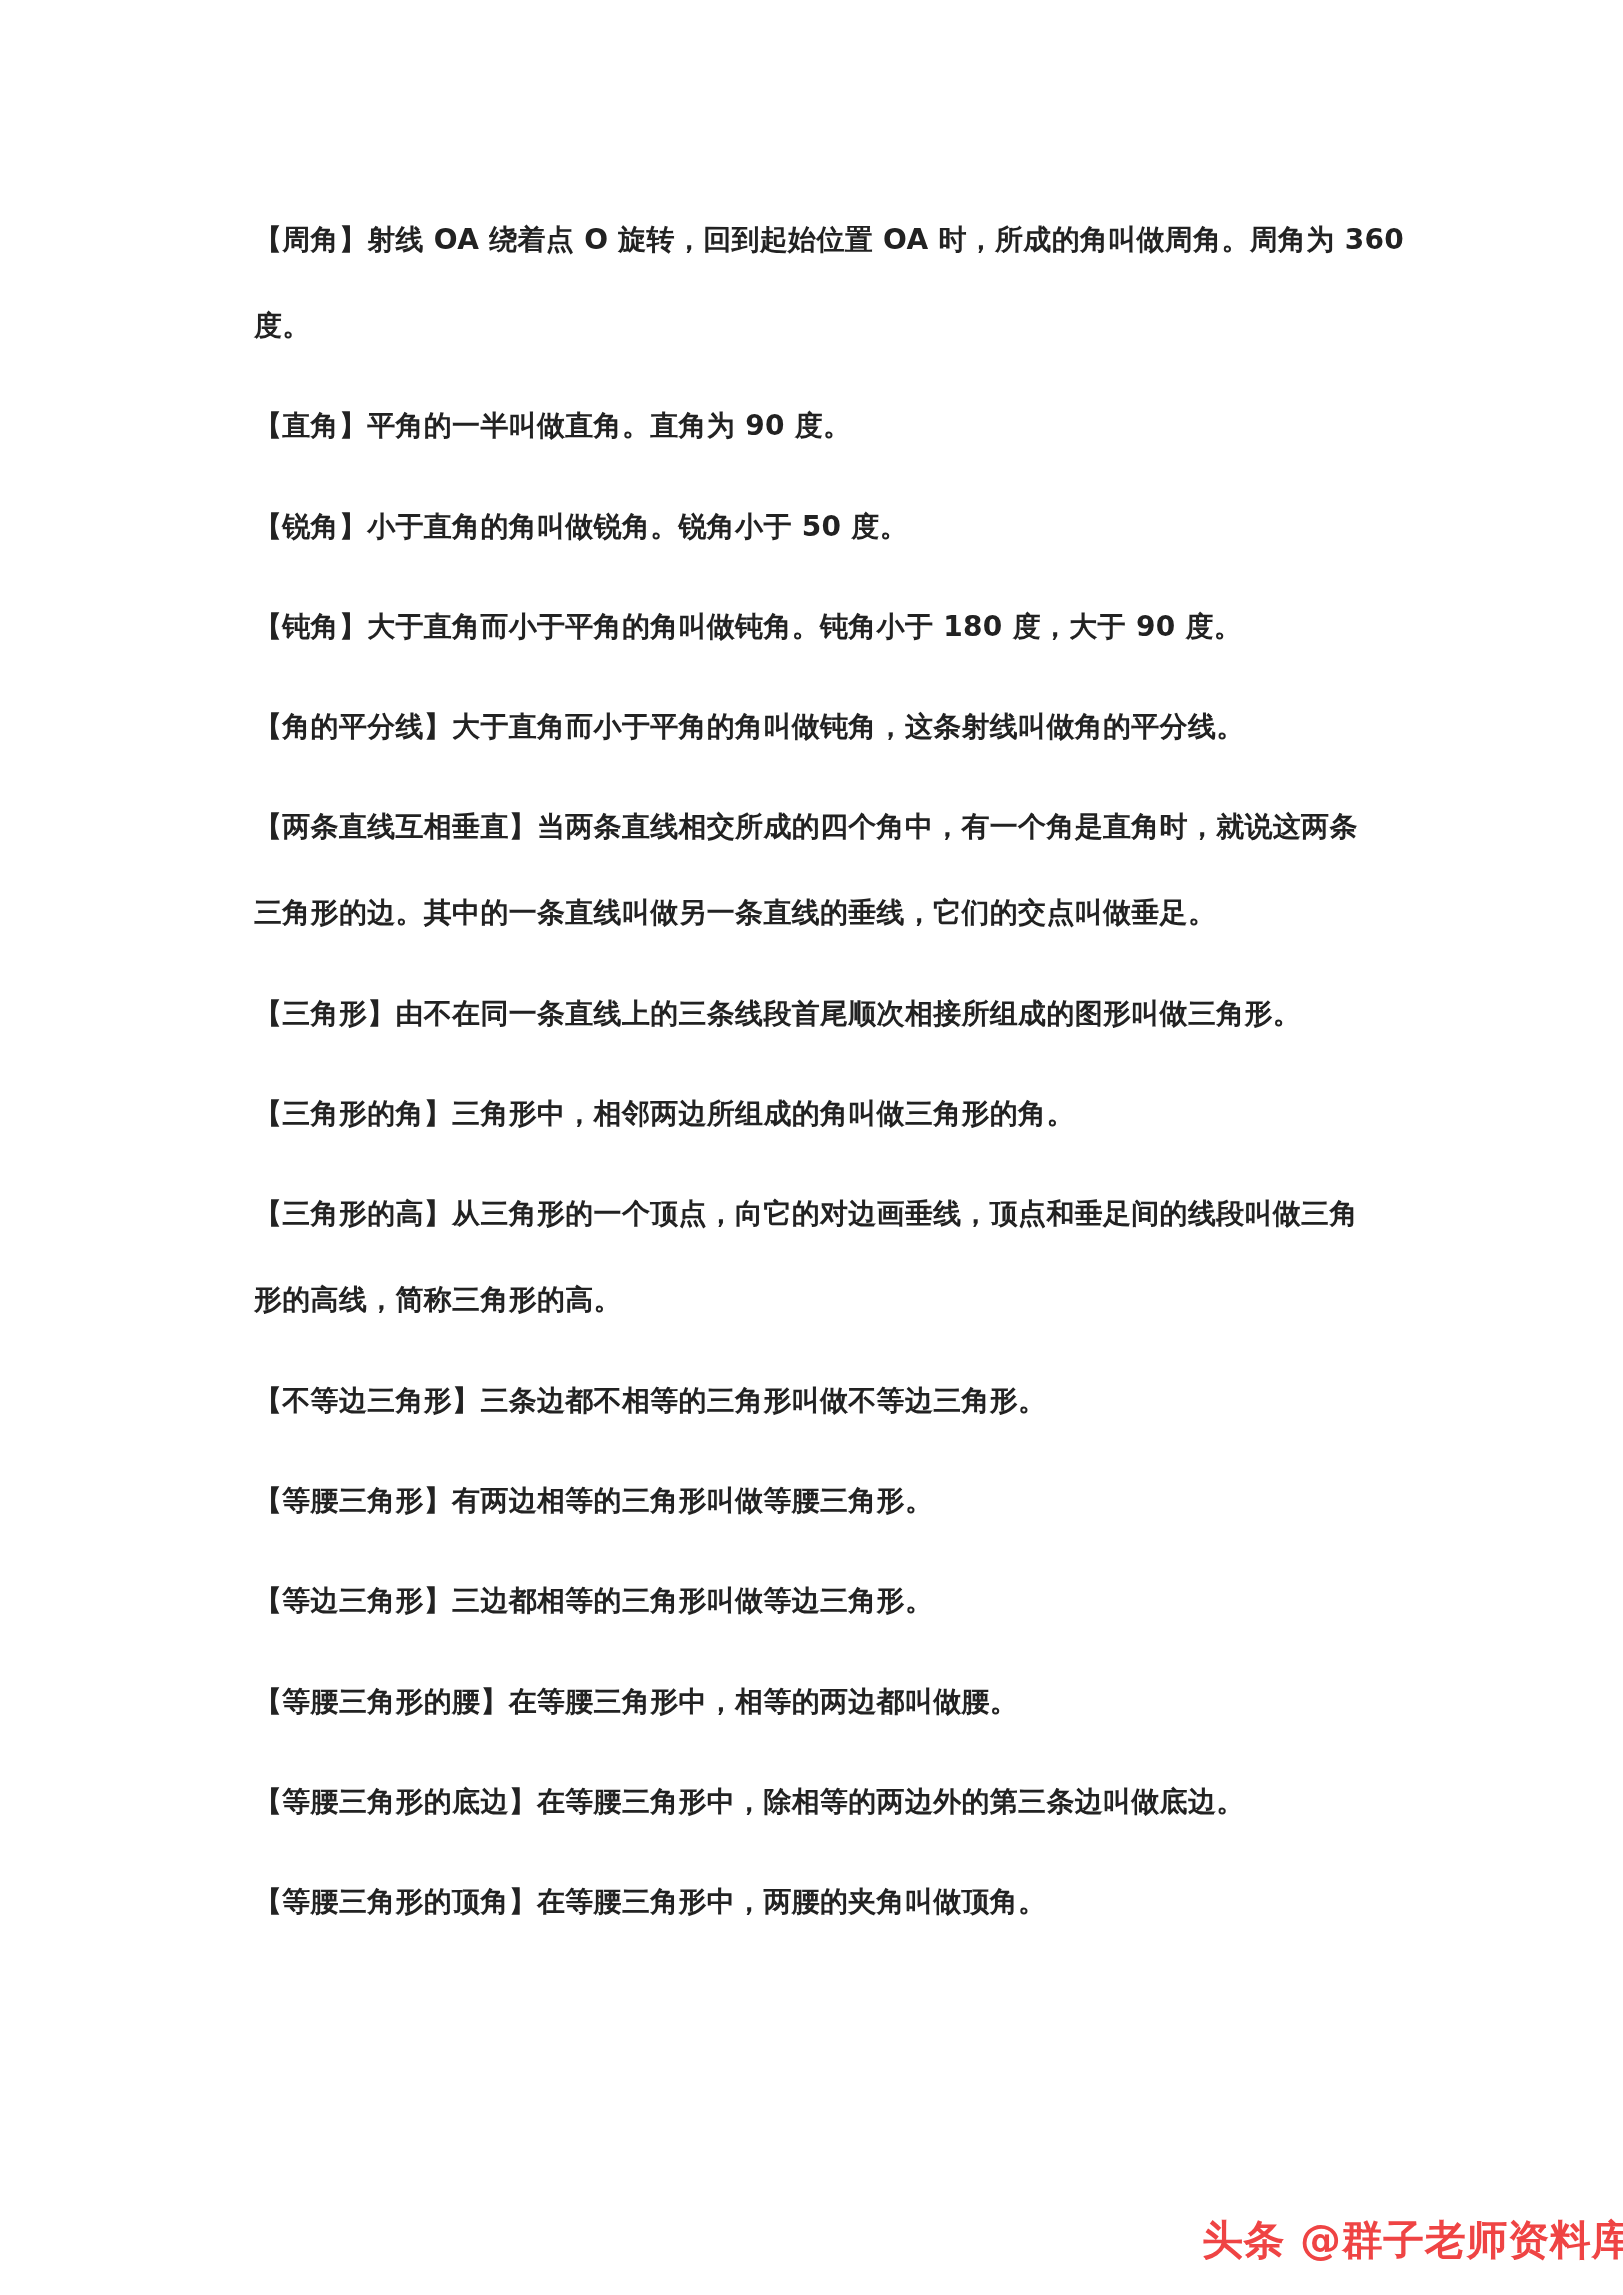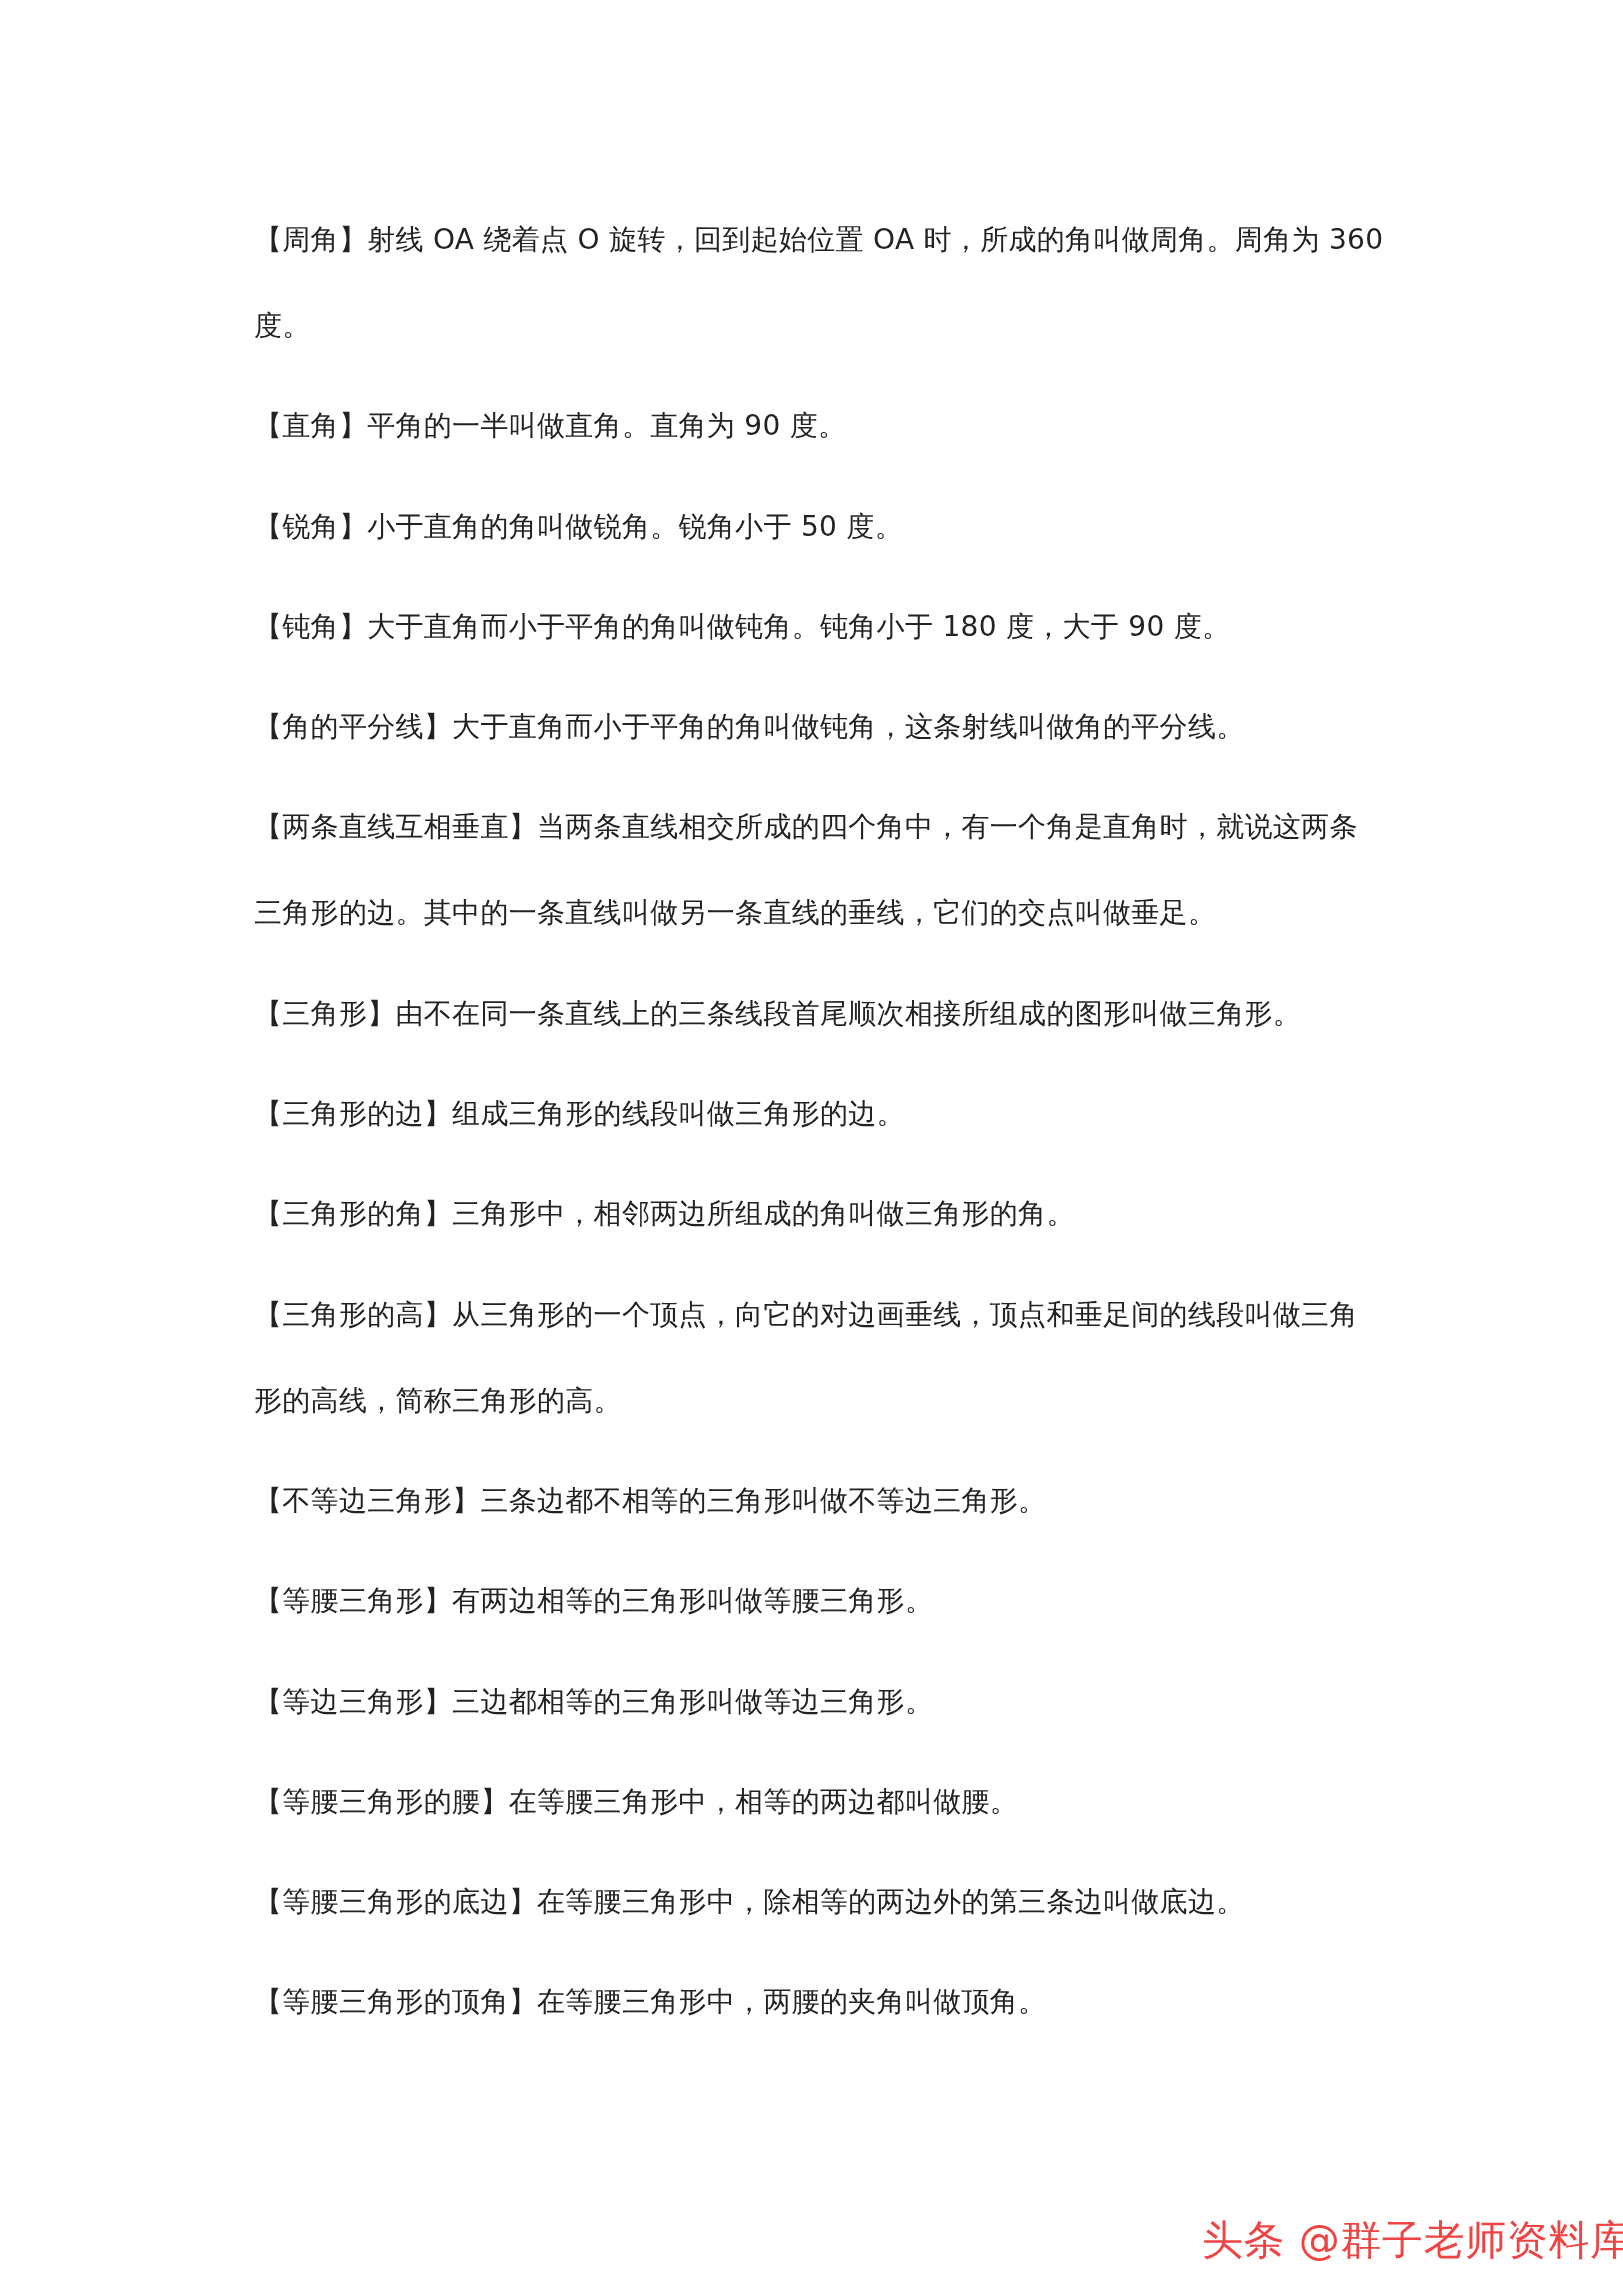--- a/index.html
+++ b/index.html
@@ -15,20 +15,21 @@
       font-family: "DejaVu Sans", "Liberation Sans", sans-serif;
       color: #222222;
     }
     .page {
       position: absolute;
       left: 0;
       top: 0;
       width: 1623px;
       height: 2295px;
       background: #ffffff;
+      font-weight: bold;
     }
     .content {
       position: absolute;
       left: 254px;
       top: 197px;
       width: 1133px;
     }
     .para {
       margin: 0 0 14.3px 0;
       padding: 0;
@@ -85,23 +86,20 @@
 
     <div class="para">
       <span class="line">【两条直线互相垂直】当两条直线相交所成的四个角中，有一个角是直角时，就说这两条</span>
       <span class="line">三角形的边。其中的一条直线叫做另一条直线的垂线，它们的交点叫做垂足。</span>
     </div>
 
     <div class="para">
       <span class="line">【三角形】由不在同一条直线上的三条线段首尾顺次相接所组成的图形叫做三角形。</span>
     </div>
 
-    <div class="para">
-      <span class="line">【三角形的边】组成三角形的线段叫做三角形的边。</span>
-    </div>
 
     <div class="para">
       <span class="line">【三角形的角】三角形中，相邻两边所组成的角叫做三角形的角。</span>
     </div>
 
     <div class="para">
       <span class="line">【三角形的高】从三角形的一个顶点，向它的对边画垂线，顶点和垂足间的线段叫做三角</span>
       <span class="line">形的高线，简称三角形的高。</span>
     </div>
 

